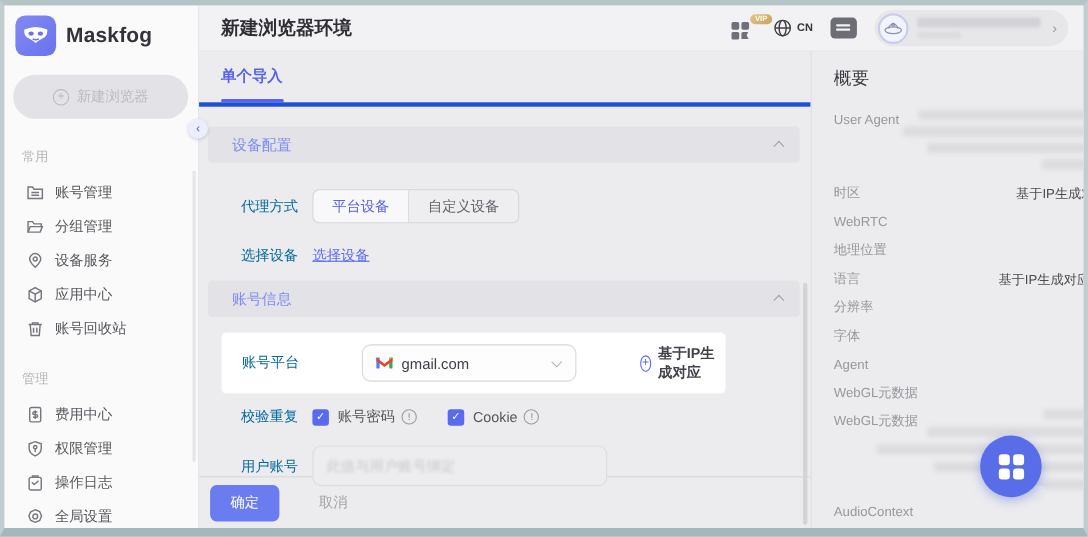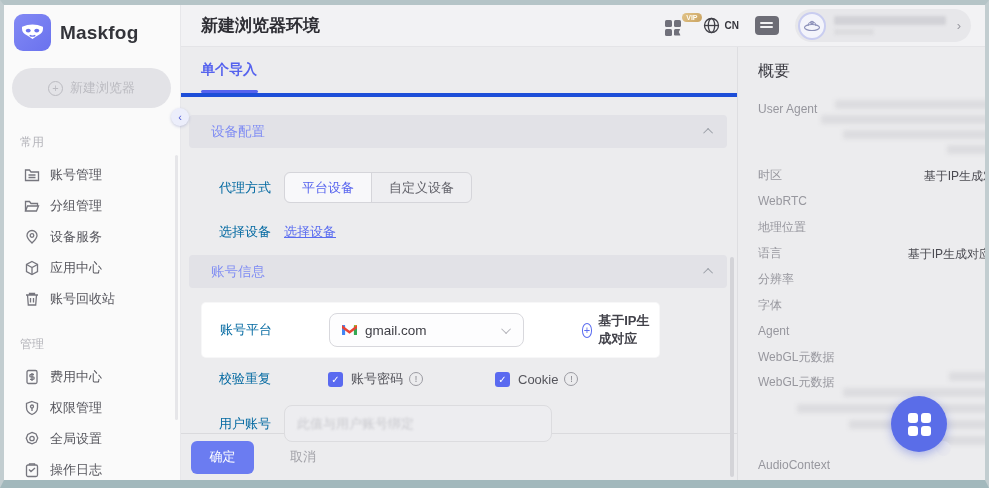--- a/index.html
+++ b/index.html
@@ -81,21 +81,21 @@
   .r-account-card { margin-top:14px; }
   .spotlight { margin:15px 0 0 13px; width:457px; height:54px; background:#ffffff; border-radius:4px;
                display:flex; align-items:center; padding-left:18px; box-shadow:0 0 0 1px rgba(255,255,255,.6);gap:44px; }
   .select-box { width:268px; height:34px; background:#fdfdfe; border:1px solid #d8d8dd; border-radius:8px;
                 display:flex; align-items:center; gap:8px; padding:0 12px; cursor:pointer; }
   .select-text { font-size:13.5px; color:#3e3e45; flex:1; }
   .caret-down { width:7px; height:7px; border-left:1.5px solid #b3b3ba; border-bottom:1.5px solid #b3b3ba; transform:rotate(-45deg) translateY(-2px); }
   .open-url { display:flex; align-items:center; gap:6px; margin-left:14px; cursor:pointer; }
   .open-url .plus-circle { border-color:#5a6cf0; color:#5a6cf0; width:15px; height:15px; font-size:11px; }
   .open-url-text { font-size:13px; color:#42424a; font-weight:bold; }
-  .r-verify { margin-top:10px; height:24px;gap:44px; }
+  .r-verify { margin-top:10px; height:24px; }
   .check-group { display:flex; align-items:center; gap:8px; margin-right:28px; cursor:pointer; }
   .checkbox { width:15px; height:15px; border-radius:3px; background:#5a6af0; color:#fff; font-size:10px;
               display:flex; align-items:center; justify-content:center; }
   .check-label { font-size:13px; color:#55555c; }
   .info-icon { width:14px; height:14px; border:1px solid #9b9ba2; border-radius:50%; color:#84848b; font-size:9px;
                display:inline-flex; align-items:center; justify-content:center; margin-left:-2px; }
   .r-user { margin-top:14px; }
   .input-box { width:268px; height:37px; border:1px solid #dcdcdf; border-radius:8px; background:#ededf0;
                display:flex; align-items:center; padding:0 12px; }
   .placeholder-text { font-size:13px; color:#c9c9ce; filter:blur(1.3px); }
@@ -198,31 +198,31 @@
       <div class="side-item">
         <svg width="16" height="16" viewBox="0 0 16 16" fill="none" stroke="#76767e" stroke-width="1.3">
             <path d="M8 1.5l5.5 2v4c0 3.5-2.5 5.8-5.5 7-3-1.2-5.5-3.5-5.5-7v-4z"></path>
             <circle cx="8" cy="6.5" r="1.5"></circle>
             <path d="M8 8v3"></path>
           </svg>
         <span>权限管理</span>
       </div>
       <div class="side-item">
         <svg width="16" height="16" viewBox="0 0 16 16" fill="none" stroke="#76767e" stroke-width="1.3">
+            <rect x="2.5" y="3" width="11" height="11.5" rx="1.5"></rect>
+            <path d="M5.5 3V1.8h5V3M5 7.5l2 2 4-3.5"></path>
+          </svg>
+        <span>操作日志</span>
+      </div>
+      <div class="side-item">
+        <svg width="16" height="16" viewBox="0 0 16 16" fill="none" stroke="#76767e" stroke-width="1.3">
             <path d="M5.8 1.8h4.4l3.1 3.1v4.4l-3.1 3.1H5.8l-3.1-3.1V5.3z" transform="rotate(22 8 7.1)"></path>
             <circle cx="8" cy="7.5" r="2.2"></circle>
           </svg>
         <span>全局设置</span>
-      </div>
-      <div class="side-item">
-        <svg width="16" height="16" viewBox="0 0 16 16" fill="none" stroke="#76767e" stroke-width="1.3">
-            <rect x="2.5" y="3" width="11" height="11.5" rx="1.5"></rect>
-            <path d="M5.5 3V1.8h5V3M5 7.5l2 2 4-3.5"></path>
-          </svg>
-        <span>操作日志</span>
       </div>
 
       <div class="side-scroll"></div>
     </aside>
 
     <div class="main-wrap">
 
       <header class="topbar">
         <span class="page-title">新建浏览器环境</span>
         <div class="top-right">

